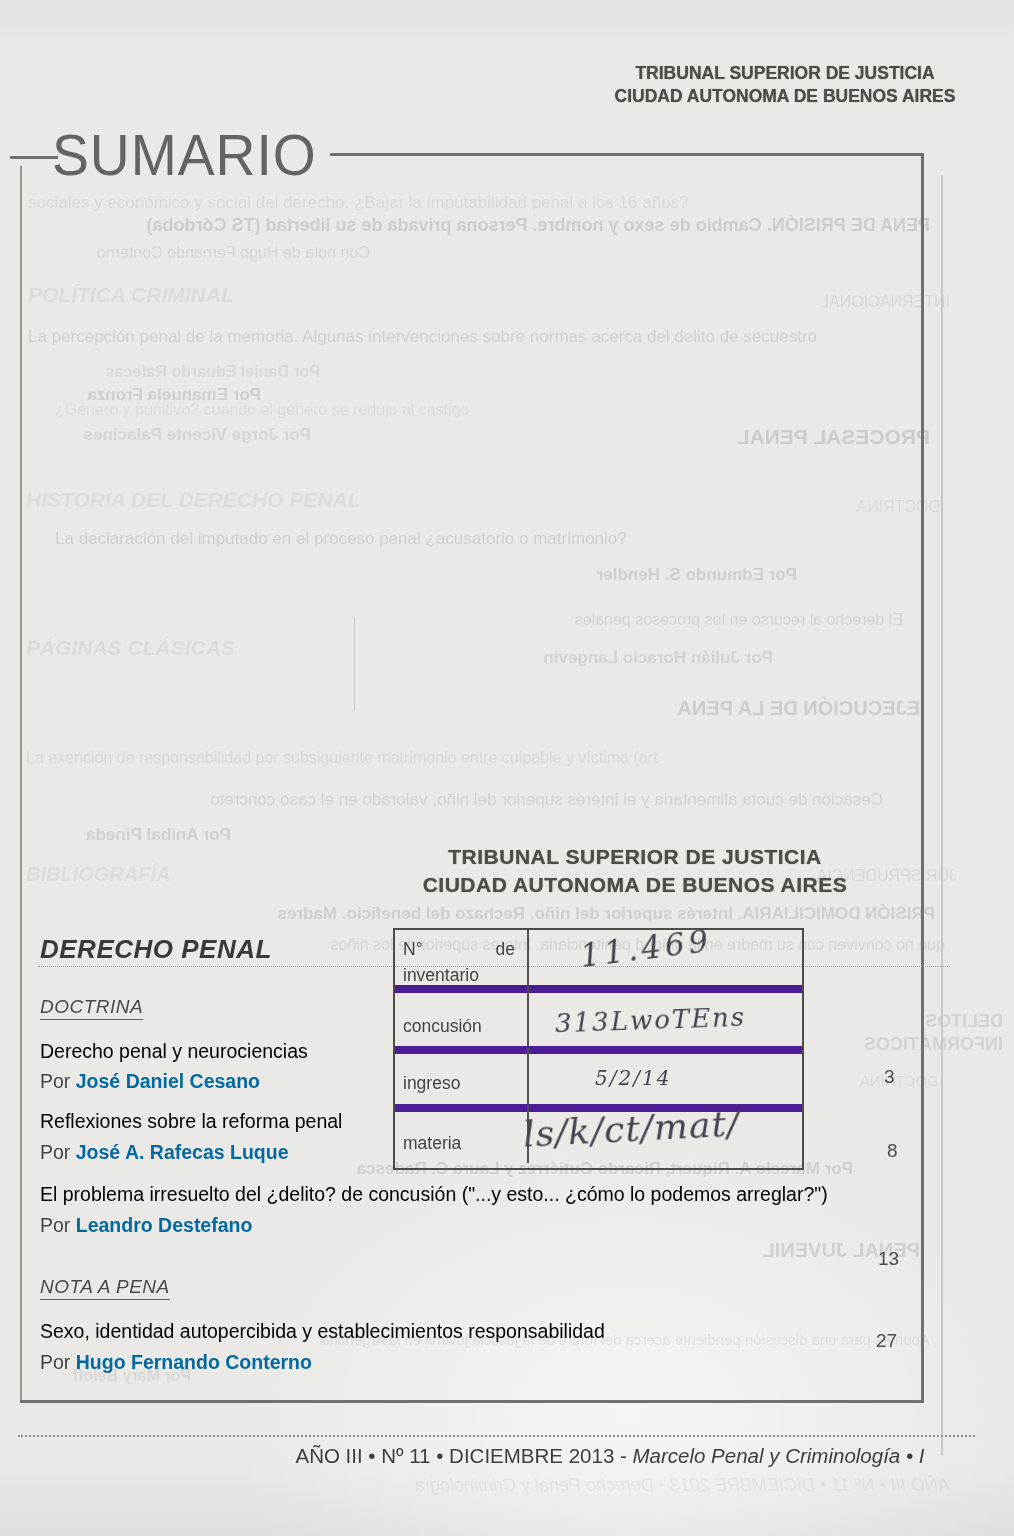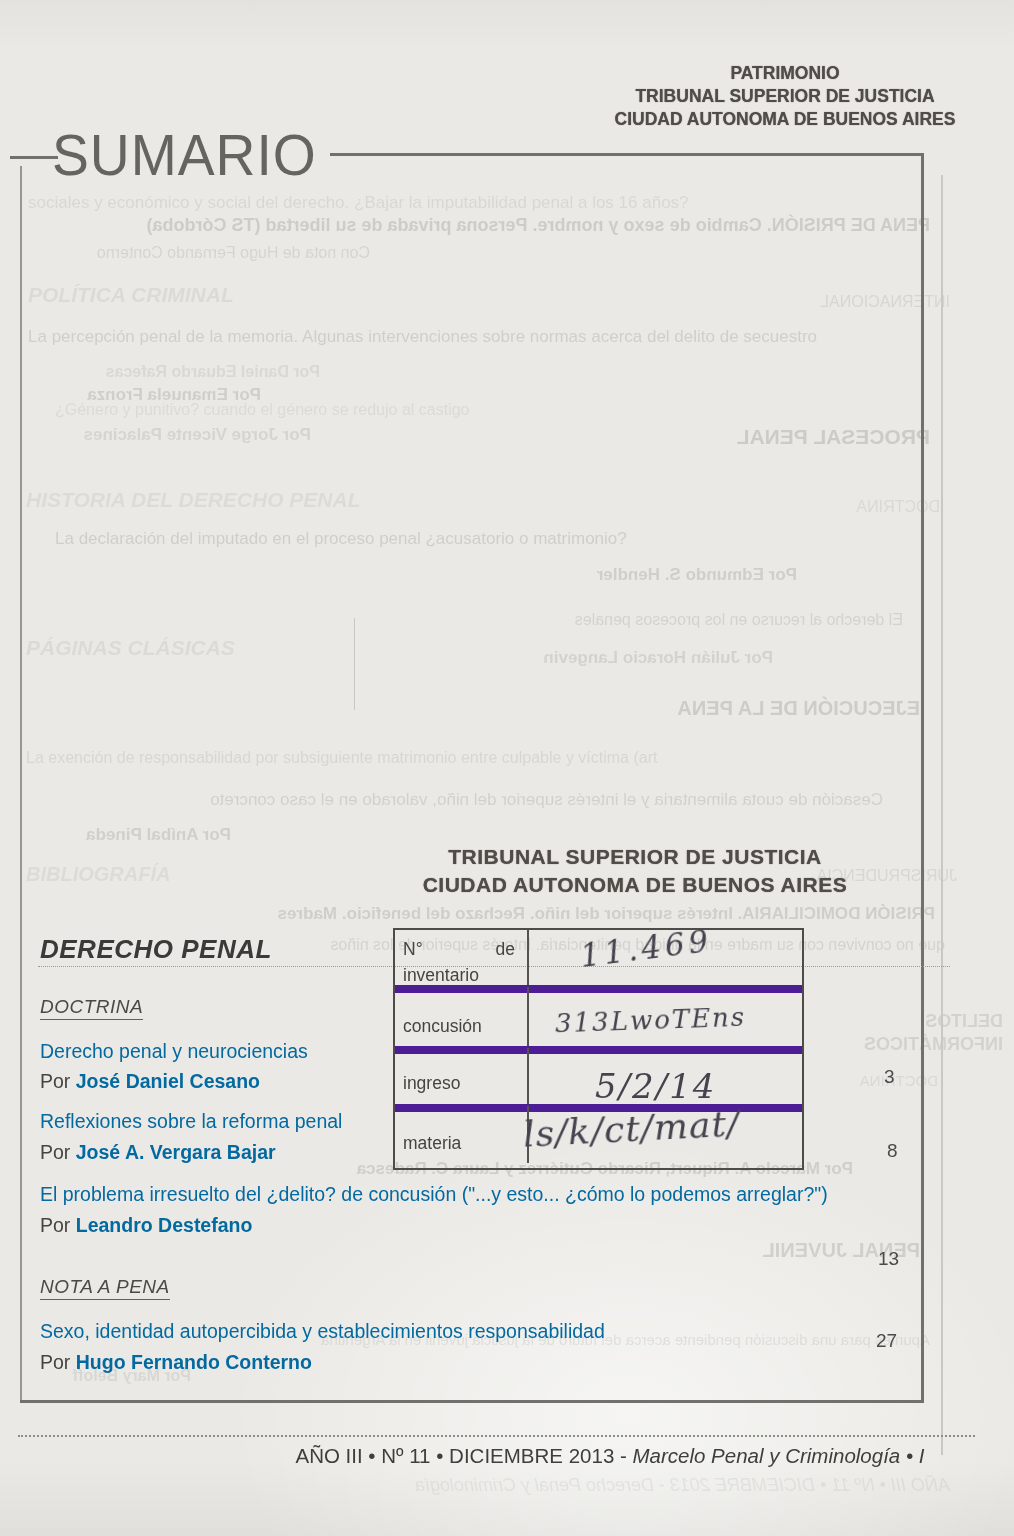--- a/index.html
+++ b/index.html
@@ -24,21 +24,21 @@
   .rule.edge{background:#c9c8c4;}
   
   .title{position:absolute;left:52px;top:122px;font-size:57px;color:#666461;letter-spacing:1px;transform:scaleX(.97);transform-origin:left;z-index:3;}
   
   .stamp{position:absolute;text-align:center;font-weight:bold;color:#504d49;text-shadow:0 0 1px rgba(90,85,80,.9);filter:blur(.25px);z-index:3;}
   .stamp div{white-space:nowrap;}
   
   .sec-head{position:absolute;font-weight:bold;font-style:italic;font-size:26px;color:#3b3a38;letter-spacing:.5px;z-index:3;}
   .sub-head{position:absolute;font-style:italic;font-size:19px;color:#4a4946;z-index:3;}
   .sub-head span{border-bottom:1.5px solid #62615d;padding-bottom:2px;letter-spacing:.5px;}
-  .t-title{position:absolute;font-size:19.5px;color:#0369a1;z-index:3;}
+  .t-title{position:absolute;font-size:19.5px;color:#000000;z-index:3;}
   .t-author{position:absolute;font-size:19.5px;color:#454441;z-index:3;}
   .t-author b{color:#0369a1;}
   .pageno{position:absolute;font-size:19px;color:#4a4a48;z-index:3;}
   .dotted{position:absolute;border-top:2px dotted #8d8c88;z-index:3;}
   .dotted.fine{border-top:1.5px dotted #9a9994;}
   
   .formbox{position:absolute;left:393px;top:928px;width:407px;height:238px;border:2.5px solid #4e4c48;z-index:4;background:transparent;}
   .formrow{position:absolute;left:0;width:100%;border-bottom:8px solid #4c1d95;}
   .flabel{position:absolute;left:8px;top:6px;width:112px;font-size:17.5px;color:#464441;text-align:justify;line-height:1.5;filter:blur(.2px);z-index:5;}
   .fdiv{position:absolute;top:0;bottom:0;left:132px;width:2px;background:#55534f;}
@@ -88,21 +88,20 @@
 <div class="rule" style="left:330px;top:153px;width:594px;height:3px"></div>
 <div class="rule" style="left:921px;top:153px;width:3px;height:1250px"></div>
 <div class="rule light" style="left:20px;top:166px;width:2px;height:1236px"></div>
 <div class="rule" style="left:20px;top:1400px;width:904px;height:3px"></div>
 <div class="rule edge" style="left:941px;top:175px;width:2px;height:1280px"></div>
 <div class="rule edge" style="left:354px;top:618px;width:1px;height:92px;filter:blur(.5px)"></div>
 
 <div class="title">SUMARIO</div>
 
 <div class="stamp" style="left:580px;top:62px;width:410px;font-size:17.5px;line-height:23px">
-  <div>PATRIMONIO</div>
   <div>TRIBUNAL SUPERIOR DE JUSTICIA</div>
   <div>CIUDAD AUTONOMA DE BUENOS AIRES</div>
 </div>
 
 <div class="stamp" style="left:390px;top:843px;width:490px;font-size:21px;line-height:28px;letter-spacing:.5px">
   <div>TRIBUNAL SUPERIOR DE JUSTICIA</div>
   <div>CIUDAD AUTONOMA DE BUENOS AIRES</div>
 </div>
 
 <div class="formbox">
@@ -112,40 +111,40 @@
     <div class="hand" style="left:185px;top:0px;font-size:31px;transform:rotate(-7deg);letter-spacing:4px">11.469</div>
   </div>
   <div class="formrow" style="top:57px;height:59px">
     <div class="fdiv"></div>
     <div class="flabel" style="top:26px">concusión</div>
     <div class="hand" style="left:160px;top:18px;font-size:26px;transform:rotate(-2deg);letter-spacing:2px">313LwoTEns</div>
   </div>
   <div class="formrow" style="top:118px;height:56px">
     <div class="fdiv"></div>
     <div class="flabel" style="top:22px">ingreso</div>
-    <div class="hand" style="left:200px;top:18px;font-size:34px;letter-spacing:2px">5/2/14</div>
+    <div class="hand" style="left:200px;top:18px;font-size:20px;letter-spacing:2px">5/2/14</div>
   </div>
   <div class="formrow" style="top:176px;height:57px;border-bottom:none">
     <div class="fdiv"></div>
     <div class="flabel" style="top:24px">materia</div>
     <div class="hand" style="left:128px;top:2px;font-size:36px;transform:rotate(-3deg);letter-spacing:1px">ls/k/ct/mat/</div>
   </div>
 </div>
 
 <div class="sec-head" style="left:40px;top:934px">DERECHO PENAL</div>
 <div class="dotted fine" style="left:38px;top:966px;width:912px"></div>
 
 <div class="sub-head" style="left:40px;top:996px"><span>DOCTRINA</span></div>
 
 <div class="t-title" style="left:40px;top:1040px">Derecho penal y neurociencias</div>
 <div class="t-author" style="left:40px;top:1070px"><span>Por </span><b>José Daniel Cesano</b></div>
 <div class="pageno" style="left:884px;top:1066px">3</div>
 
 <div class="t-title" style="left:40px;top:1110px">Reflexiones sobre la reforma penal</div>
-<div class="t-author" style="left:40px;top:1141px"><span>Por </span><b>José A. Vergara Bajar</b></div>
+<div class="t-author" style="left:40px;top:1141px"><span>Por </span><b>José A. Rafecas Luque</b></div>
 <div class="pageno" style="left:887px;top:1140px">8</div>
 
 <div class="t-title" style="left:40px;top:1183px;width:900px">El problema irresuelto del ¿delito? de concusión ("...y esto... ¿cómo lo podemos arreglar?")</div>
 <div class="t-author" style="left:40px;top:1214px"><span>Por </span><b>Leandro Destefano</b></div>
 <div class="pageno" style="left:878px;top:1248px">13</div>
 
 <div class="sub-head" style="left:40px;top:1276px"><span>NOTA A PENA</span></div>
 
 <div class="t-title" style="left:40px;top:1320px">Sexo, identidad autopercibida y establecimientos responsabilidad</div>
 <div class="t-author" style="left:40px;top:1351px"><span>Por </span><b>Hugo Fernando Conterno</b></div>

